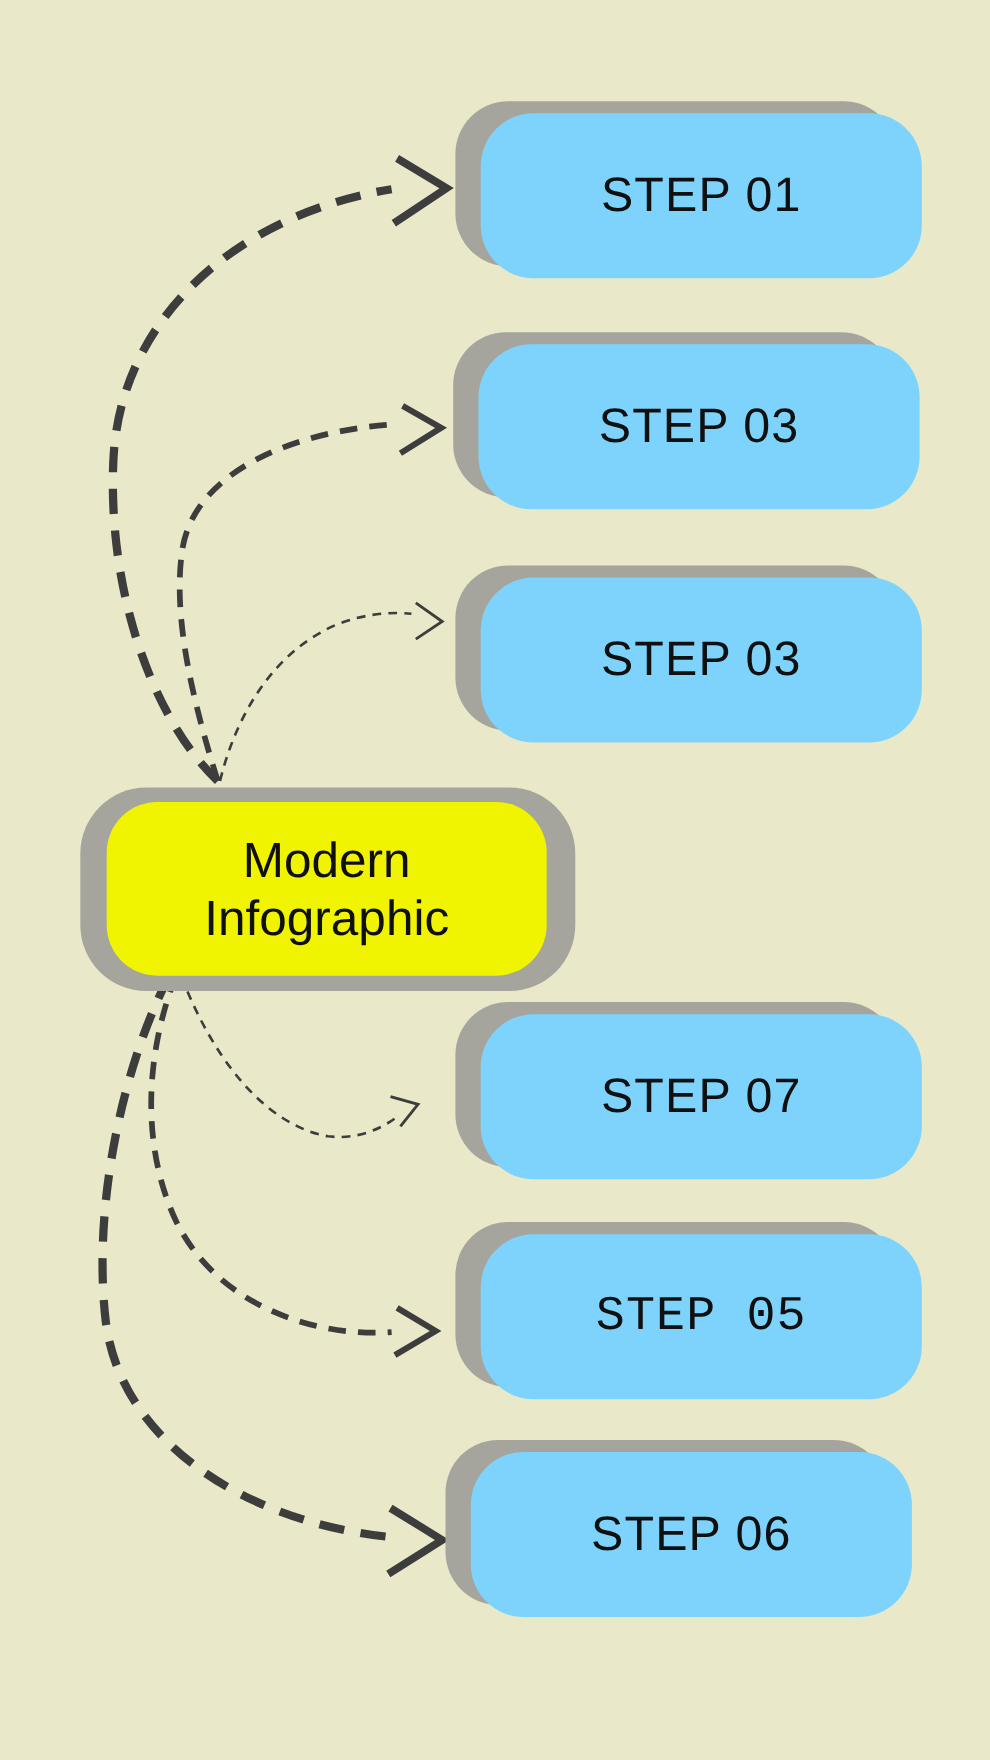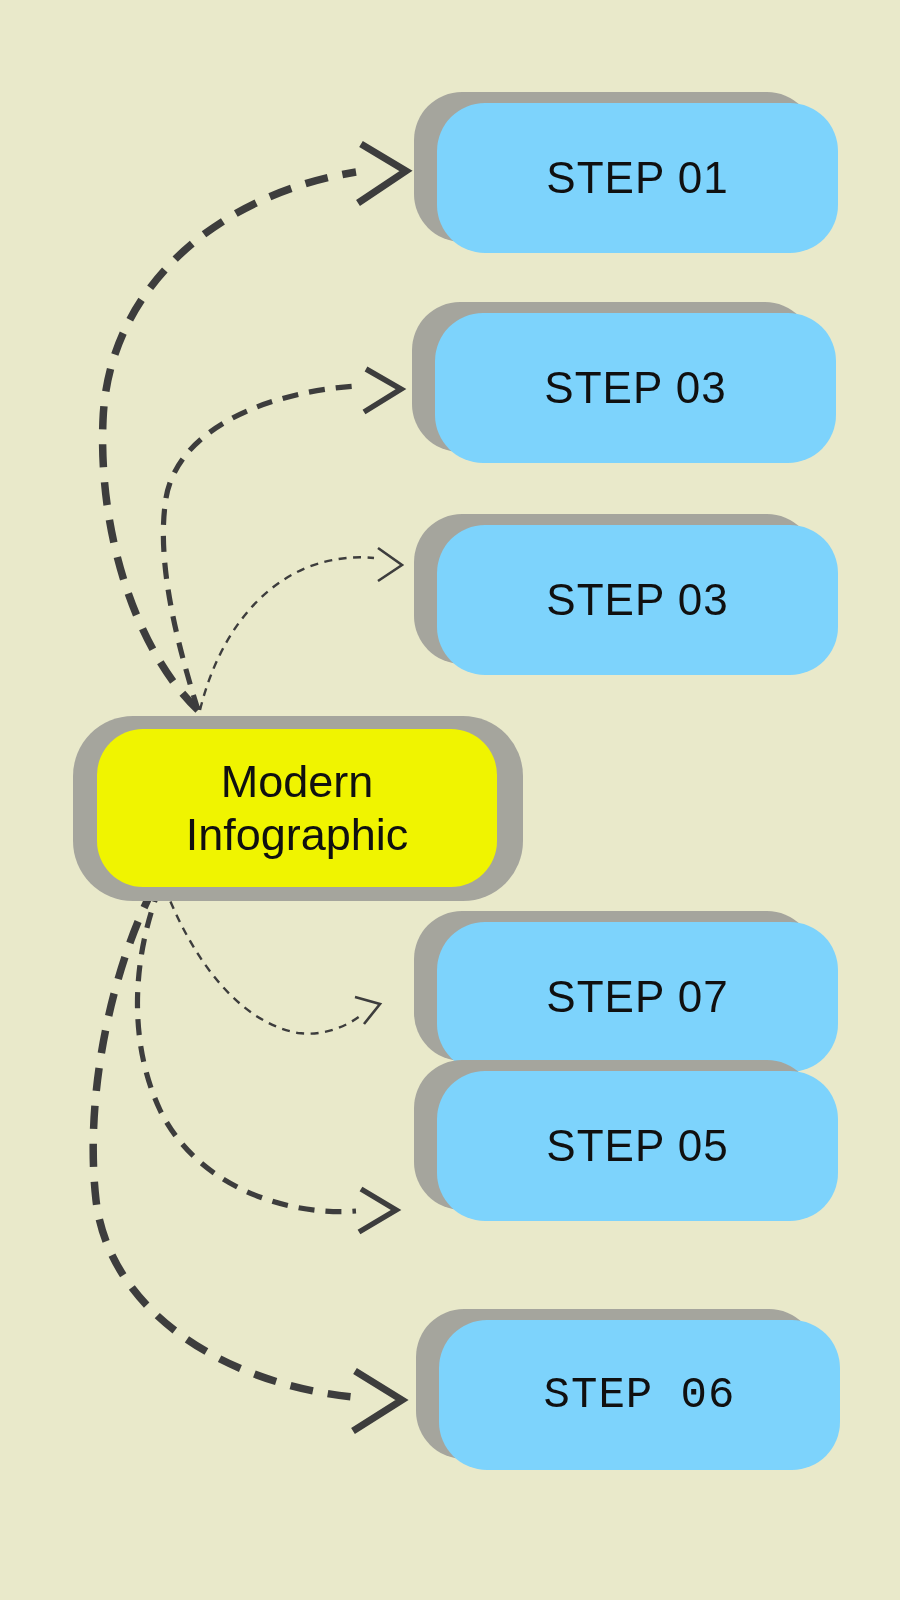--- a/index.html
+++ b/index.html
@@ -35,22 +35,22 @@
     background:#7dd3fc;border-radius:48px;
     display:flex;align-items:center;justify-content:center;
   }
   .step .label{
     font-size:44px;color:#101010;letter-spacing:1px;
   }
   .s1{left:414px;top:92px;}
   .s2{left:412px;top:302px;}
   .s3{left:414px;top:514px;padding-left:40px;}
   .s4{left:414px;top:911px;}
-  .s5{left:414px;top:1060px;}
-  .s6{left:416px;top:1309px;font-family:Liberation Mono, monospace;}
+  .s5{left:414px;top:1111px;font-family:Liberation Mono, monospace;}
+  .s6{left:405px;top:1309px;}
 
   
   .center-node{position:absolute;left:73px;top:700px;width:450px;height:185px;margin-top:16px;}
   .center-node .shadow{
     position:absolute;left:0;top:0;width:450px;height:185px;
     background:#a5a59d;border-radius:60px;
   }
   .center-node .face{
     position:absolute;left:24px;top:13px;width:400px;height:158px;
     background:#f0f400;border-radius:46px;

